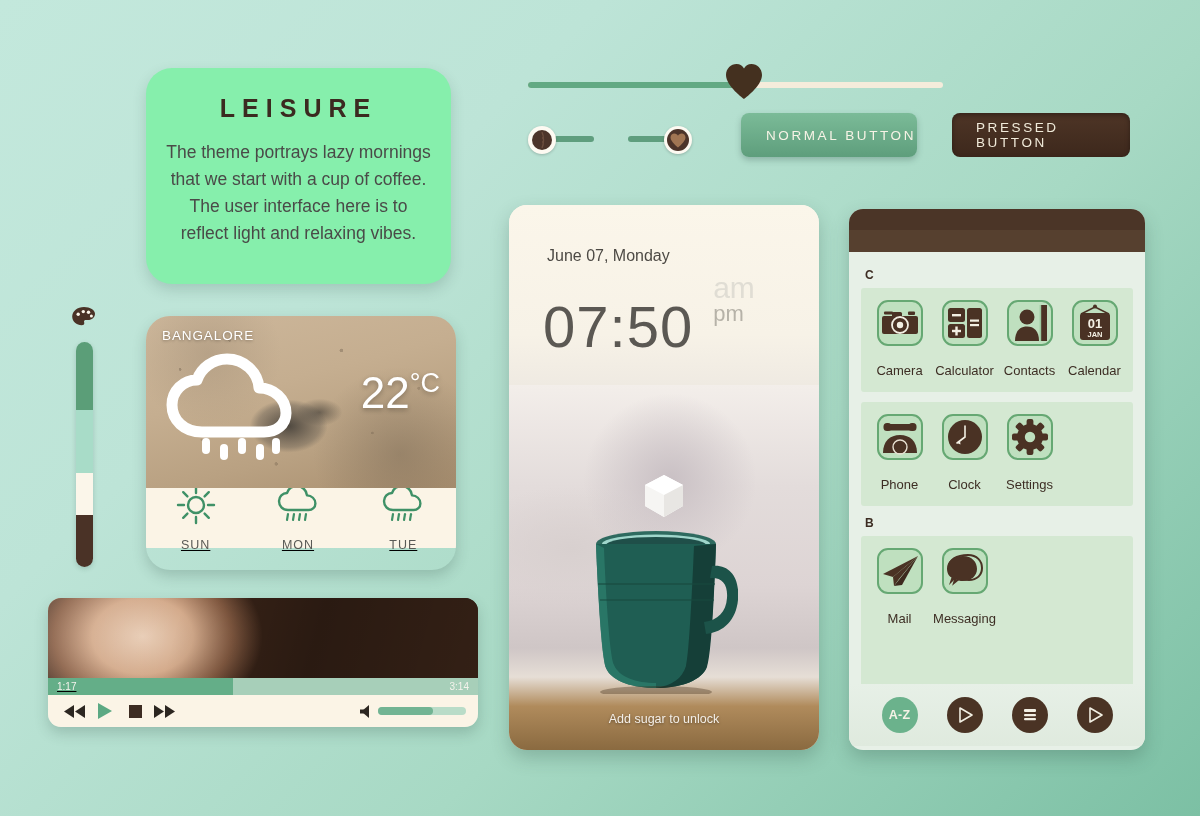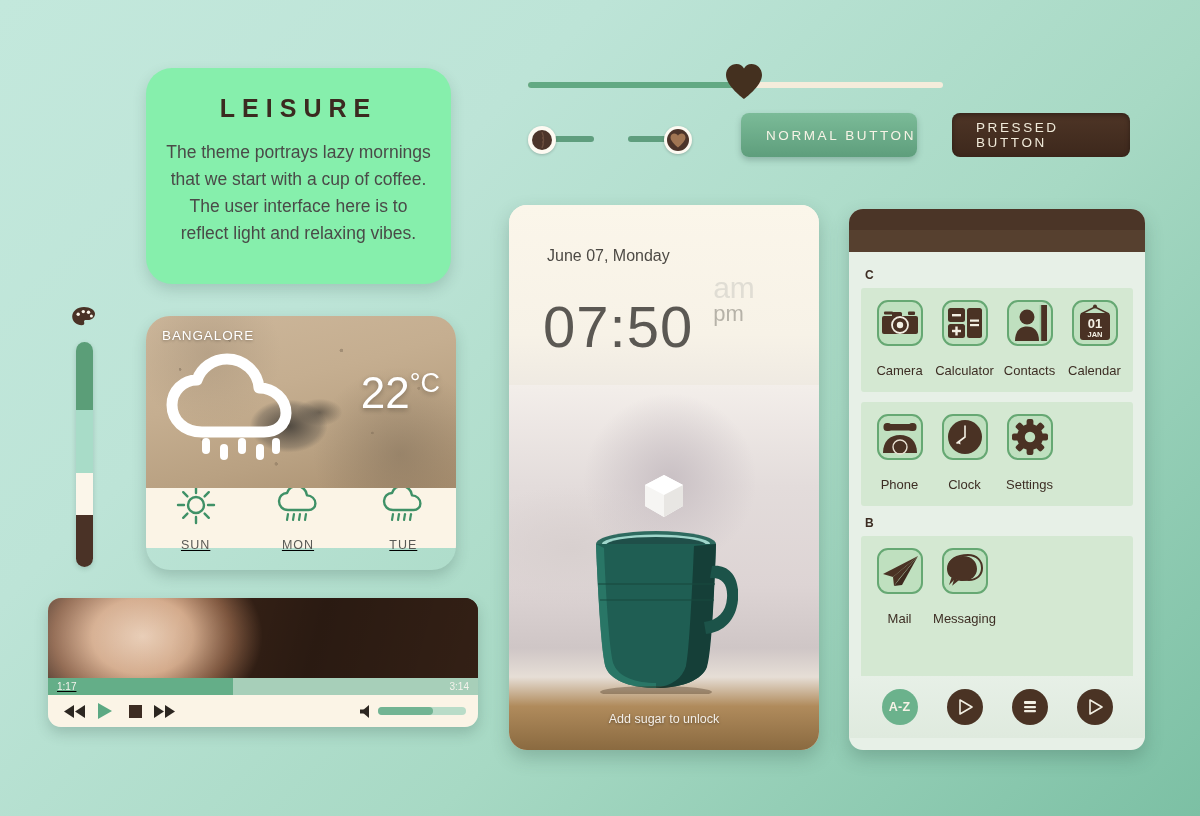--- a/index.html
+++ b/index.html
@@ -222,21 +222,21 @@
   }
   .drawer-group.tall { min-height: 168px; align-content: flex-start; }
   .app-item { width: 25%; text-align: center; margin-bottom: 6px; }
   .app-icon-box {
     width: 46px; height: 46px; margin: 0 auto 17px auto; border-radius: 11px;
     background: #bfe0bf; border: 2px solid #66a873;
     display: flex; align-items: center; justify-content: center; overflow: hidden;
   }
   .app-label { font-size: 13px; color: #3d2e24; }
   #drawer-dock {
-    position: absolute; left: 0; right: 0; bottom: 12px; height: 62px;
+    position: absolute; left: 0; right: 0; bottom: 4px; height: 62px;
     display: flex; align-items: center; justify-content: space-around;
     padding: 0 18px;
     background: linear-gradient(180deg,#e7f0e7 0%, #dfeade 100%);
   }
   .dock-btn {
     width: 36px; height: 36px; border-radius: 50%;
     display: flex; align-items: center; justify-content: center;
   }
   .dock-btn.brown { background: #4a3324; }
   .dock-btn.green { background: #6bb28c; color: #f6f2e6; font-size: 12.5px; font-weight: bold; letter-spacing: .3px; }

